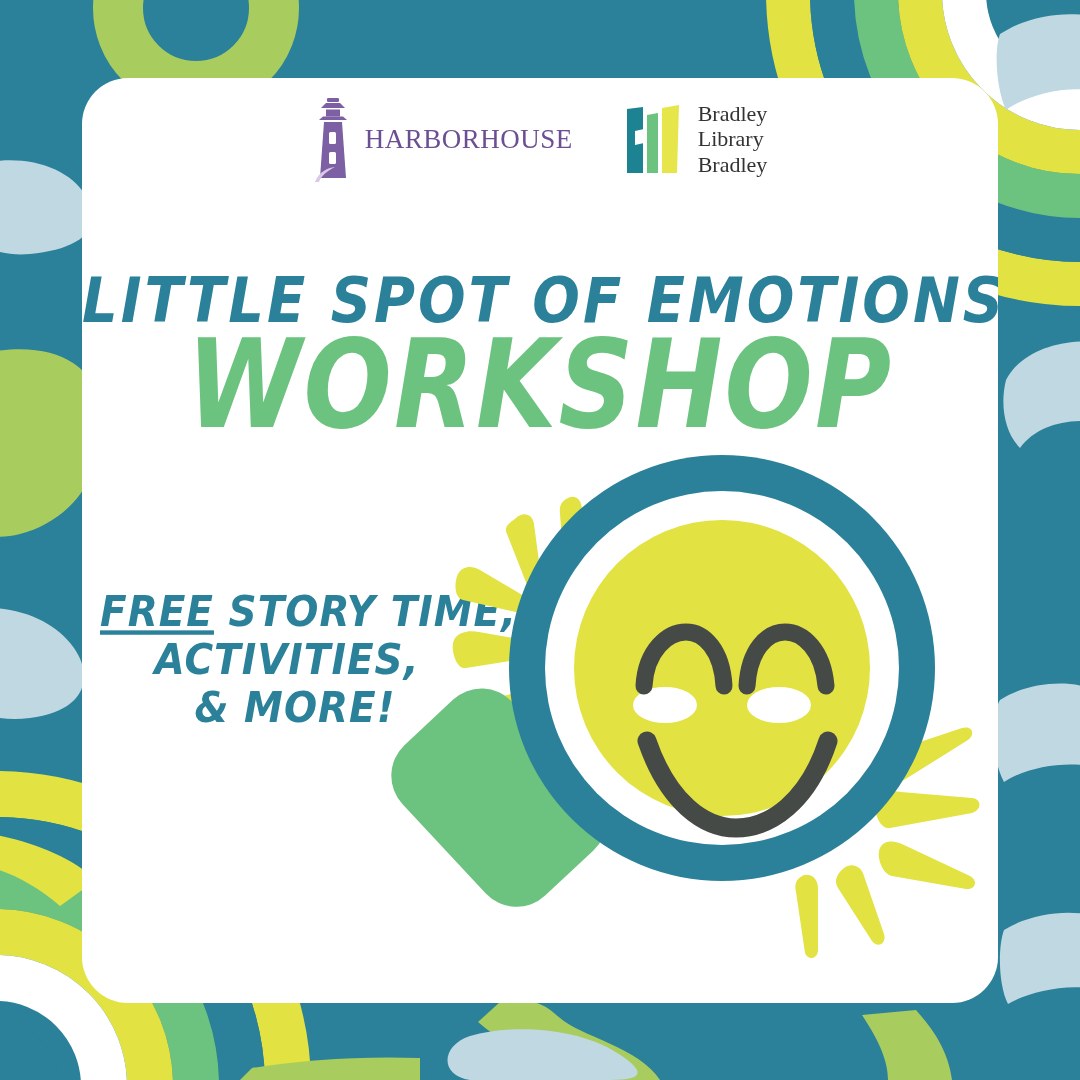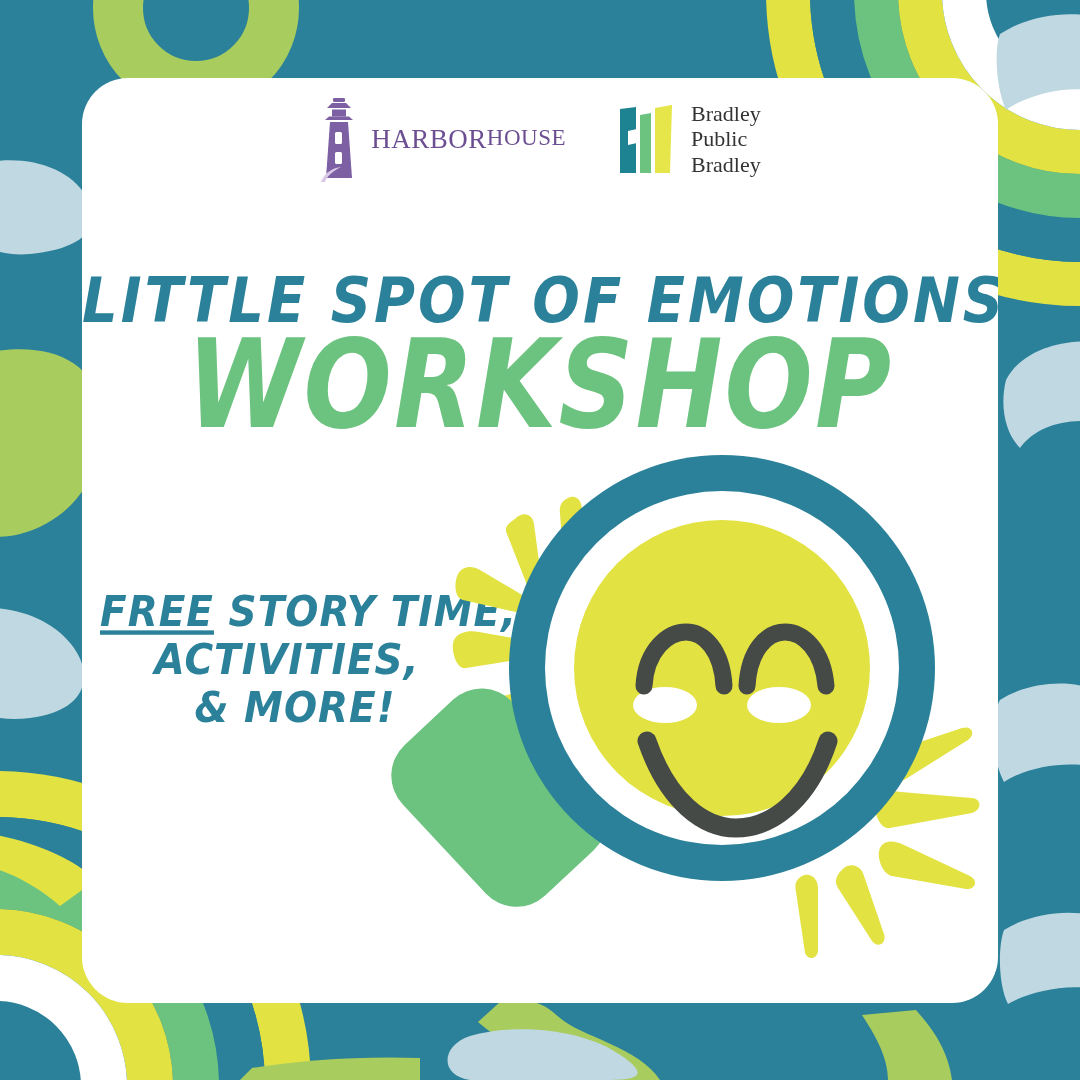--- a/index.html
+++ b/index.html
@@ -26,21 +26,21 @@
     position:absolute;left:0;top:18px;width:916px;
     display:flex;justify-content:center;align-items:center;gap:52px;
   }
   .logo{display:flex;align-items:center;}
   .hh-mark{width:46px;height:86px;}
   .hh-words{display:flex;flex-direction:row;line-height:0.92;margin-left:6px;}
   .hh-words span{
     font-family:"Liberation Serif",serif;color:#6c4f92;
     font-size:27px;letter-spacing:0.5px;
   }
-  .hh-words span.l2{font-size:23px;}
+  .hh-words span.l2{font-size:27px;}
   .bpl-mark{width:60px;height:72px;}
   .bpl-words{display:flex;flex-direction:column;line-height:1.14;margin-left:13px;}
   .bpl-words span{
     font-family:"Liberation Serif",serif;color:#333333;font-size:22px;
   }
 
   
   #title-line1{
     position:absolute;left:0;top:190px;width:916px;text-align:center;
     color:#2a8199;
@@ -152,21 +152,21 @@
 
       <div class="logo">
         <svg class="bpl-mark" viewBox="0 0 60 72" xmlns="http://www.w3.org/2000/svg">
           <path d="M2 6 L18 4 L18 70 L2 70 Z" fill="#1d8291"></path>
           <path d="M10 28 L19 26 L19 40 L10 42 Z" fill="#ffffff"></path>
           <path d="M22 12 L33 10 L33 70 L22 70 Z" fill="#6cc37f"></path>
           <path d="M37 5 L54 2 L52 70 L37 70 Z" fill="#e6e64b"></path>
         </svg>
         <span class="bpl-words">
           <span>Bradley</span>
-          <span>Public</span>
+          <span>Library</span>
           <span>Bradley</span>
         </span>
       </div>
 
     </div>
 
     <div id="title-line1">LITTLE SPOT OF EMOTIONS</div>
     <div id="title-line2">WORKSHOP</div>
 
     <div id="freetext">

